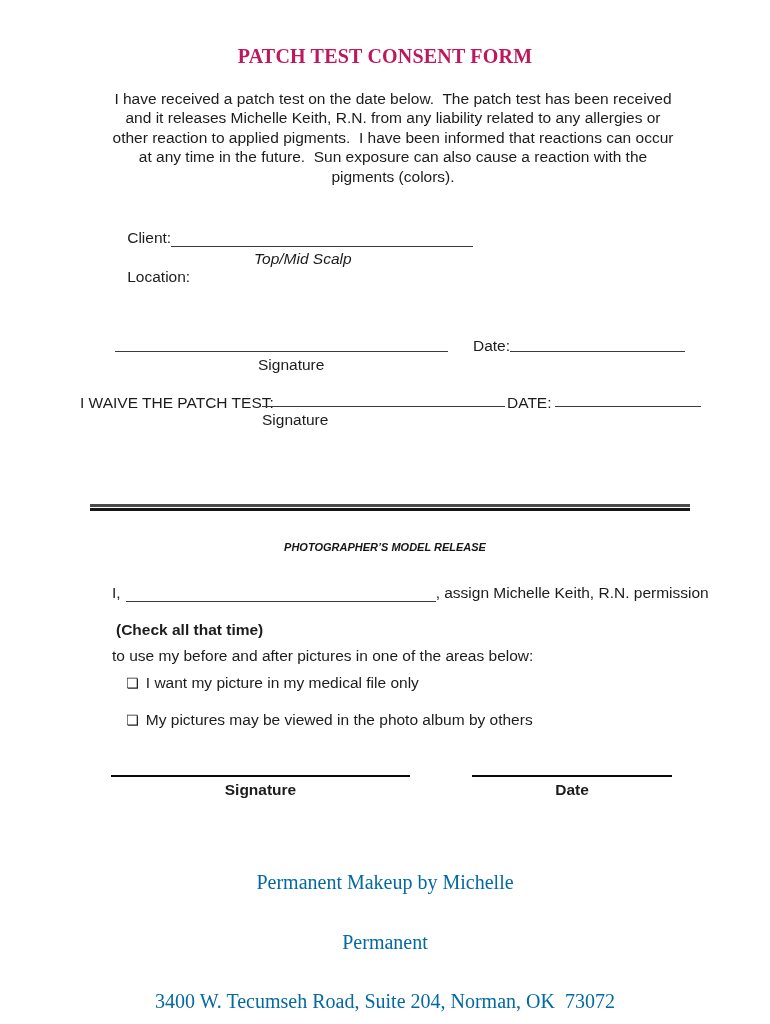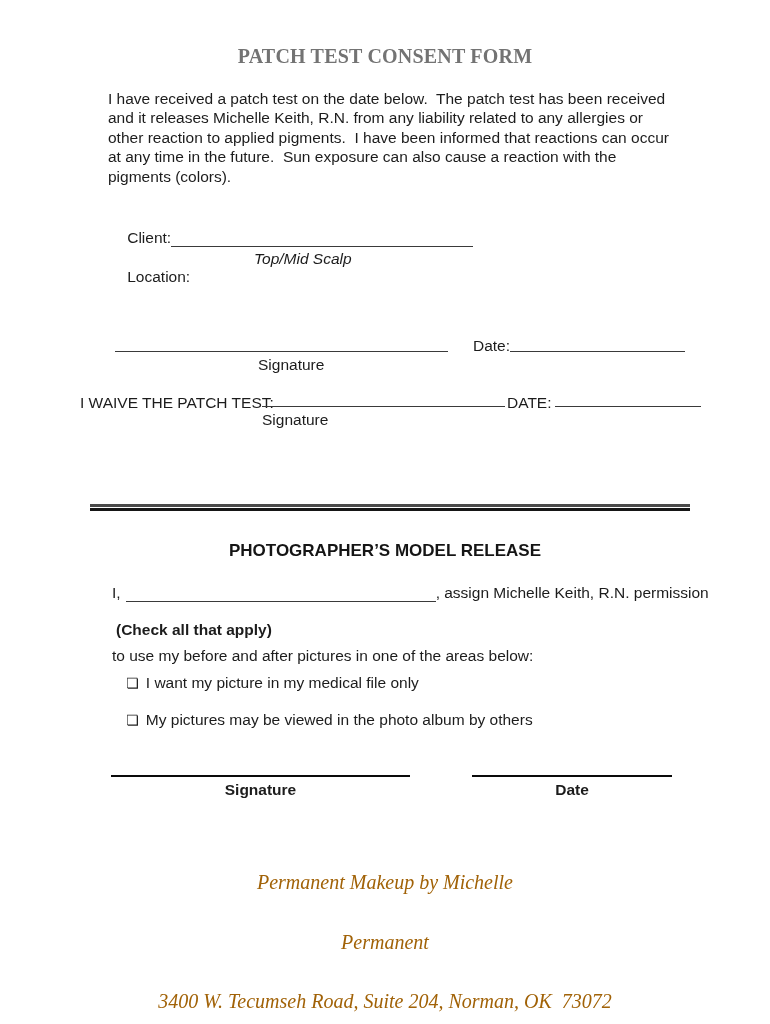--- a/index.html
+++ b/index.html
@@ -11,21 +11,21 @@
     font-family: "Liberation Sans", sans-serif;
     color: #1c1c1c;
     font-size: 15.5px;
     overflow: hidden;
   }
   .abs { position: absolute; white-space: pre-wrap; }
   .b { font-weight: bold; }
   .serif { font-family: "Liberation Serif", serif; }
   .center { left: 0; width: 100%; text-align: center; }
 
-  .doc-title { font-size: 20px; letter-spacing: 0.2px; color: #737373; }
+  .doc-title { font-size: 20px; letter-spacing: 0.2px; color: #be185d; }
 
   .para { line-height: 19.4px; }
 
   
   .fill-line {
     display: inline-block;
     height: 0;
     border-bottom: 1.5px solid #3a3a3a;
     vertical-align: -4px;
   }
@@ -37,40 +37,40 @@
   }
   .thickline { border-bottom: 2.5px solid #0a0a0a; }
 
   .divider {
     position: absolute;
     height: 1px;
     border-top: 3px solid #4a4a4a;
     border-bottom: 3px solid #161616;
   }
 
-  .release-title { font-size: 17px; color: #151515; }
+  .release-title { font-size: 11px; color: #151515; font-style: italic; }
 
   .checkbox-glyph {
     font-size: 14px;
     margin-right: 7px;
     color: #1a1a1a;
   }
 
   .caption-center { text-align: center; font-size: 15.5px; }
 
-  .footer-line { line-height: 23.5px; font-size: 20px; color: #a16207; font-style: italic; }
+  .footer-line { line-height: 23.5px; font-size: 20px; color: #0369a1; }
 </style>
 </head>
 <body>
 
 <div class="page">
 
   <div class="abs center serif b doc-title" style="top:45px;">PATCH TEST CONSENT FORM</div>
 
-  <div class="abs para" style="left:108px; top:89px; width:570px;">I have received a patch test on the date below.  The patch test has been received
+  <div class="abs para" style="left:108px; top:89px; width:570px;text-align:center;">I have received a patch test on the date below.  The patch test has been received
 and it releases Michelle Keith, R.N. from any liability related to any allergies or
 other reaction to applied pigments.  I have been informed that reactions can occur
 at any time in the future.  Sun exposure can also cause a reaction with the
 pigments (colors).</div>
 
   <div class="abs" style="left:110px; top:211px;">
     <span>Client:</span><span class="fill-line" style="width:302px;"></span>
   </div>
 
   <div class="abs" style="left:110px; top:250px;">
@@ -91,21 +91,21 @@
   <div class="abs" style="left:262px; top:411px;">Signature</div>
 
   <div class="divider" style="left:90px; top:504px; width:600px;"></div>
 
   <div class="abs center b release-title" style="top:541px;">PHOTOGRAPHER’S MODEL RELEASE</div>
 
   <div class="abs" style="left:112px; top:584px; white-space:nowrap;">
     <span>I,</span><span class="fill-line" style="width:310px; margin-left:5px;"></span><span>, assign Michelle Keith, R.N. permission</span>
   </div>
   <div class="abs" style="left:112px; top:603px;margin-top:44px;">to use my before and after pictures in one of the areas below:</div>
-  <div class="abs b" style="left:116px; top:621px;">(Check all that apply)</div>
+  <div class="abs b" style="left:116px; top:621px;">(Check all that time)</div>
 
   <div class="abs" style="left:109px; top:693px;">
     <span class="checkbox-glyph">❏</span><span>My pictures may be viewed in the photo album by others</span>
   </div>
   <div class="abs" style="left:109px; top:656px;">
     <span class="checkbox-glyph">❏</span><span>I want my picture in my medical file only</span>
   </div>
 
   <div class="aline thickline" style="left:111px; top:775px; width:299px;"></div>
   <div class="aline thickline" style="left:472px; top:775px; width:200px;"></div>

